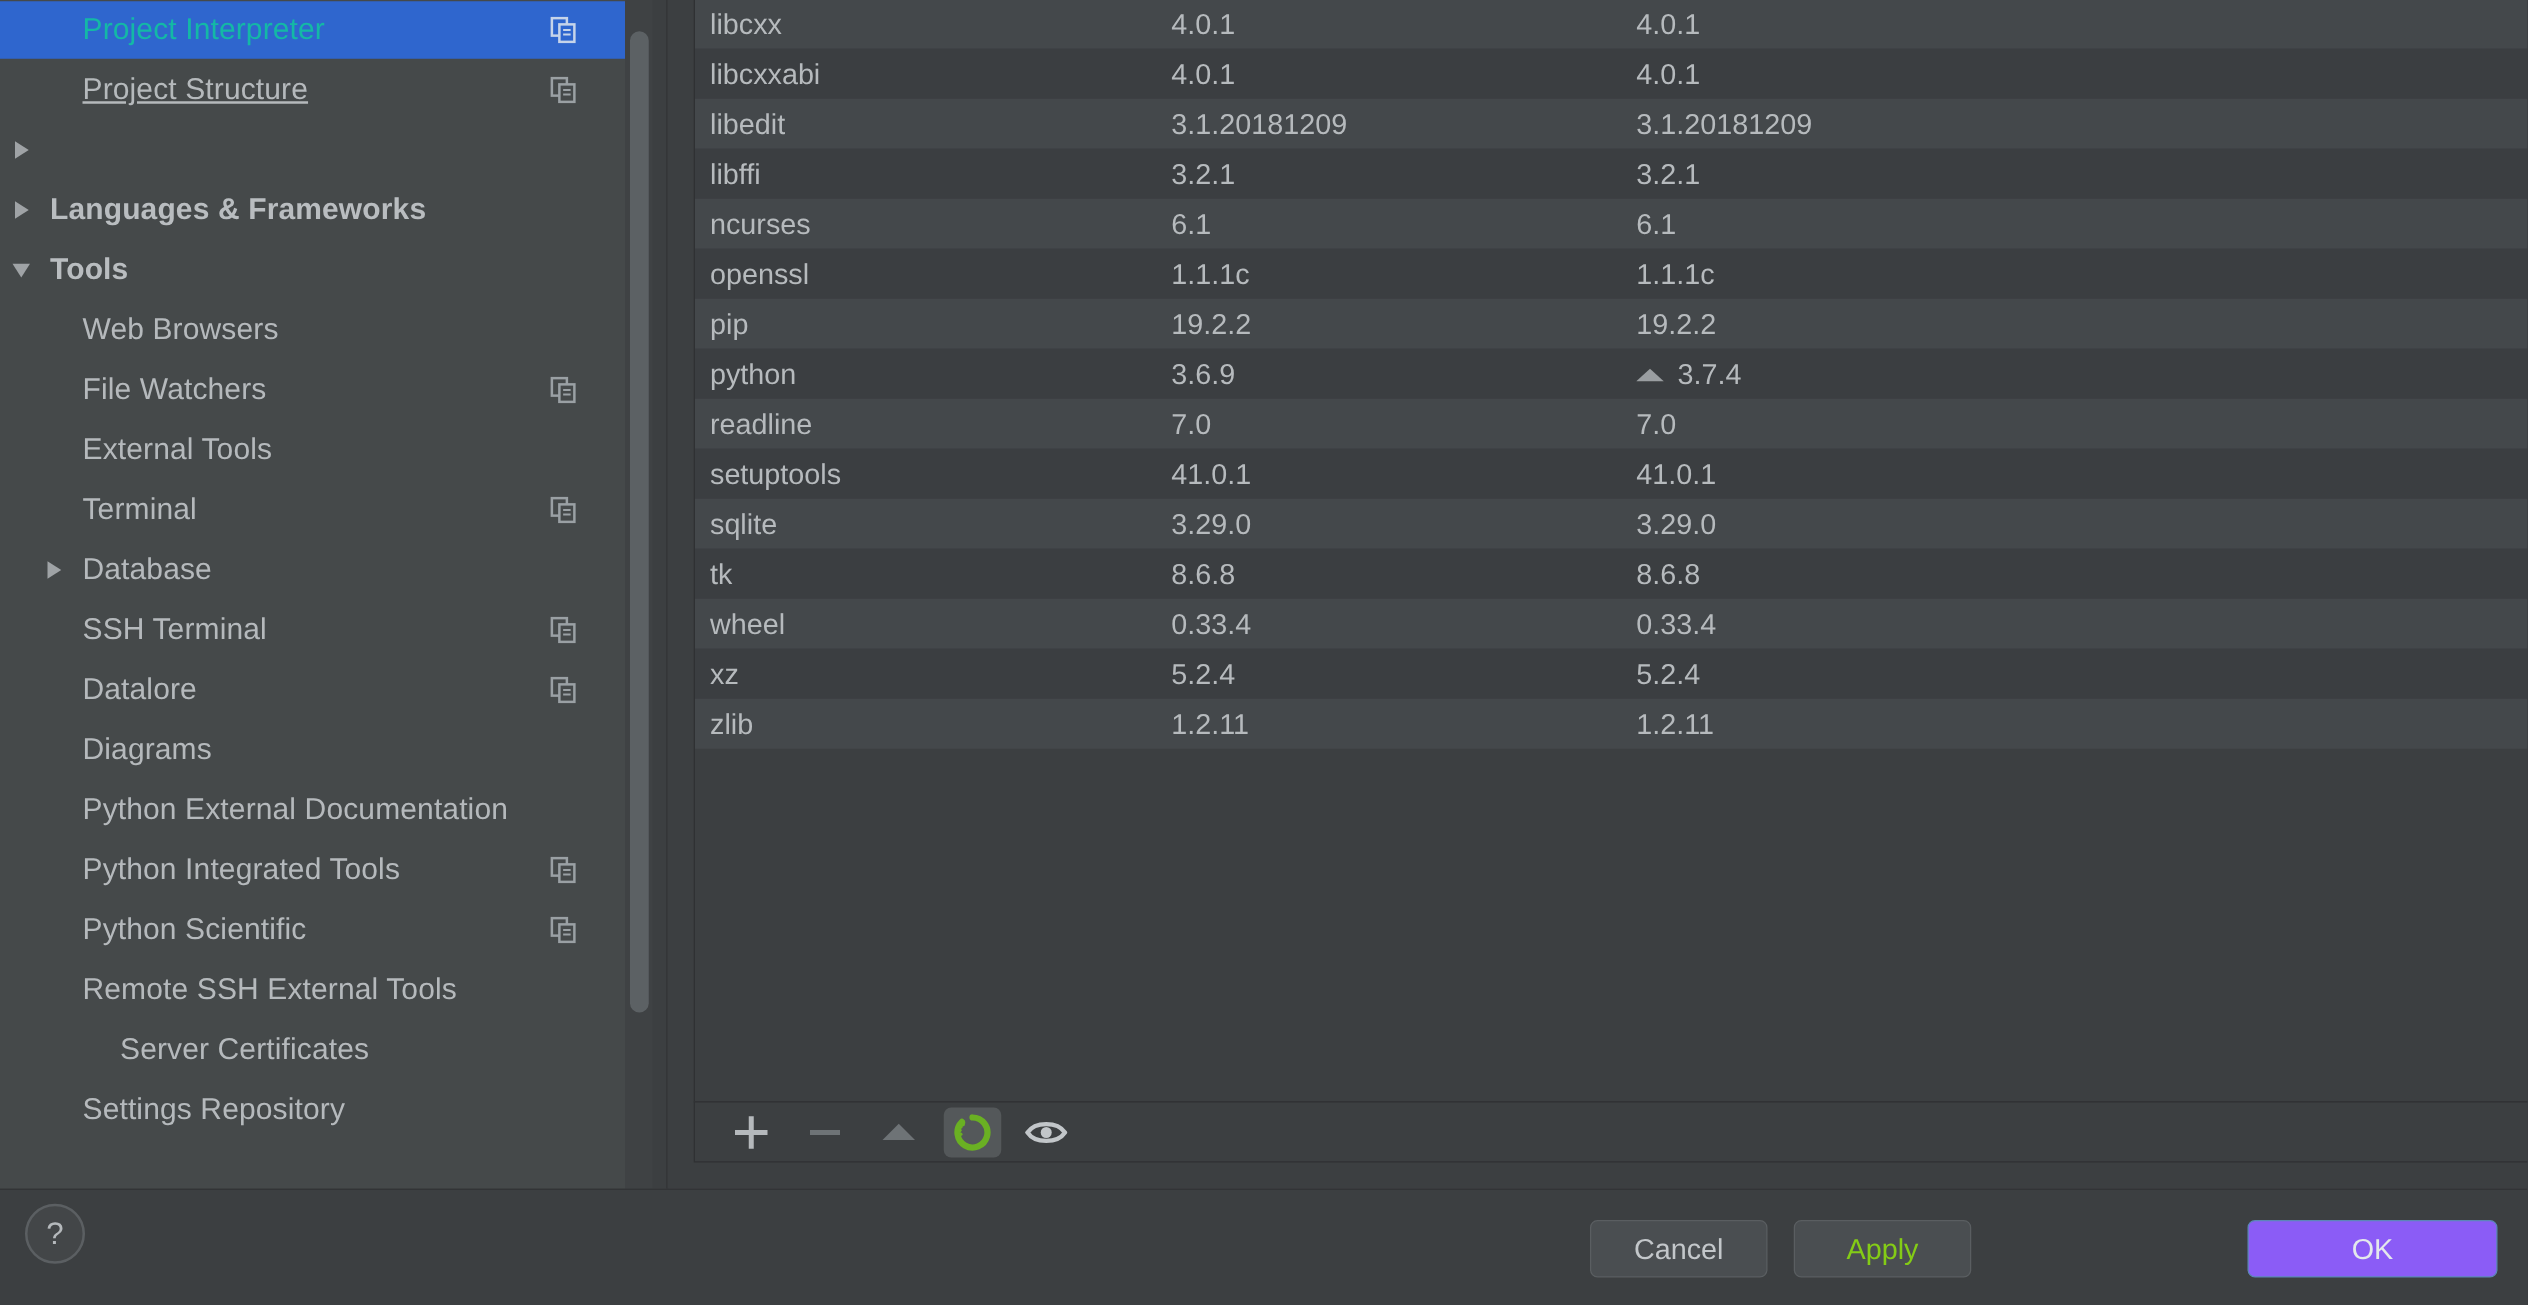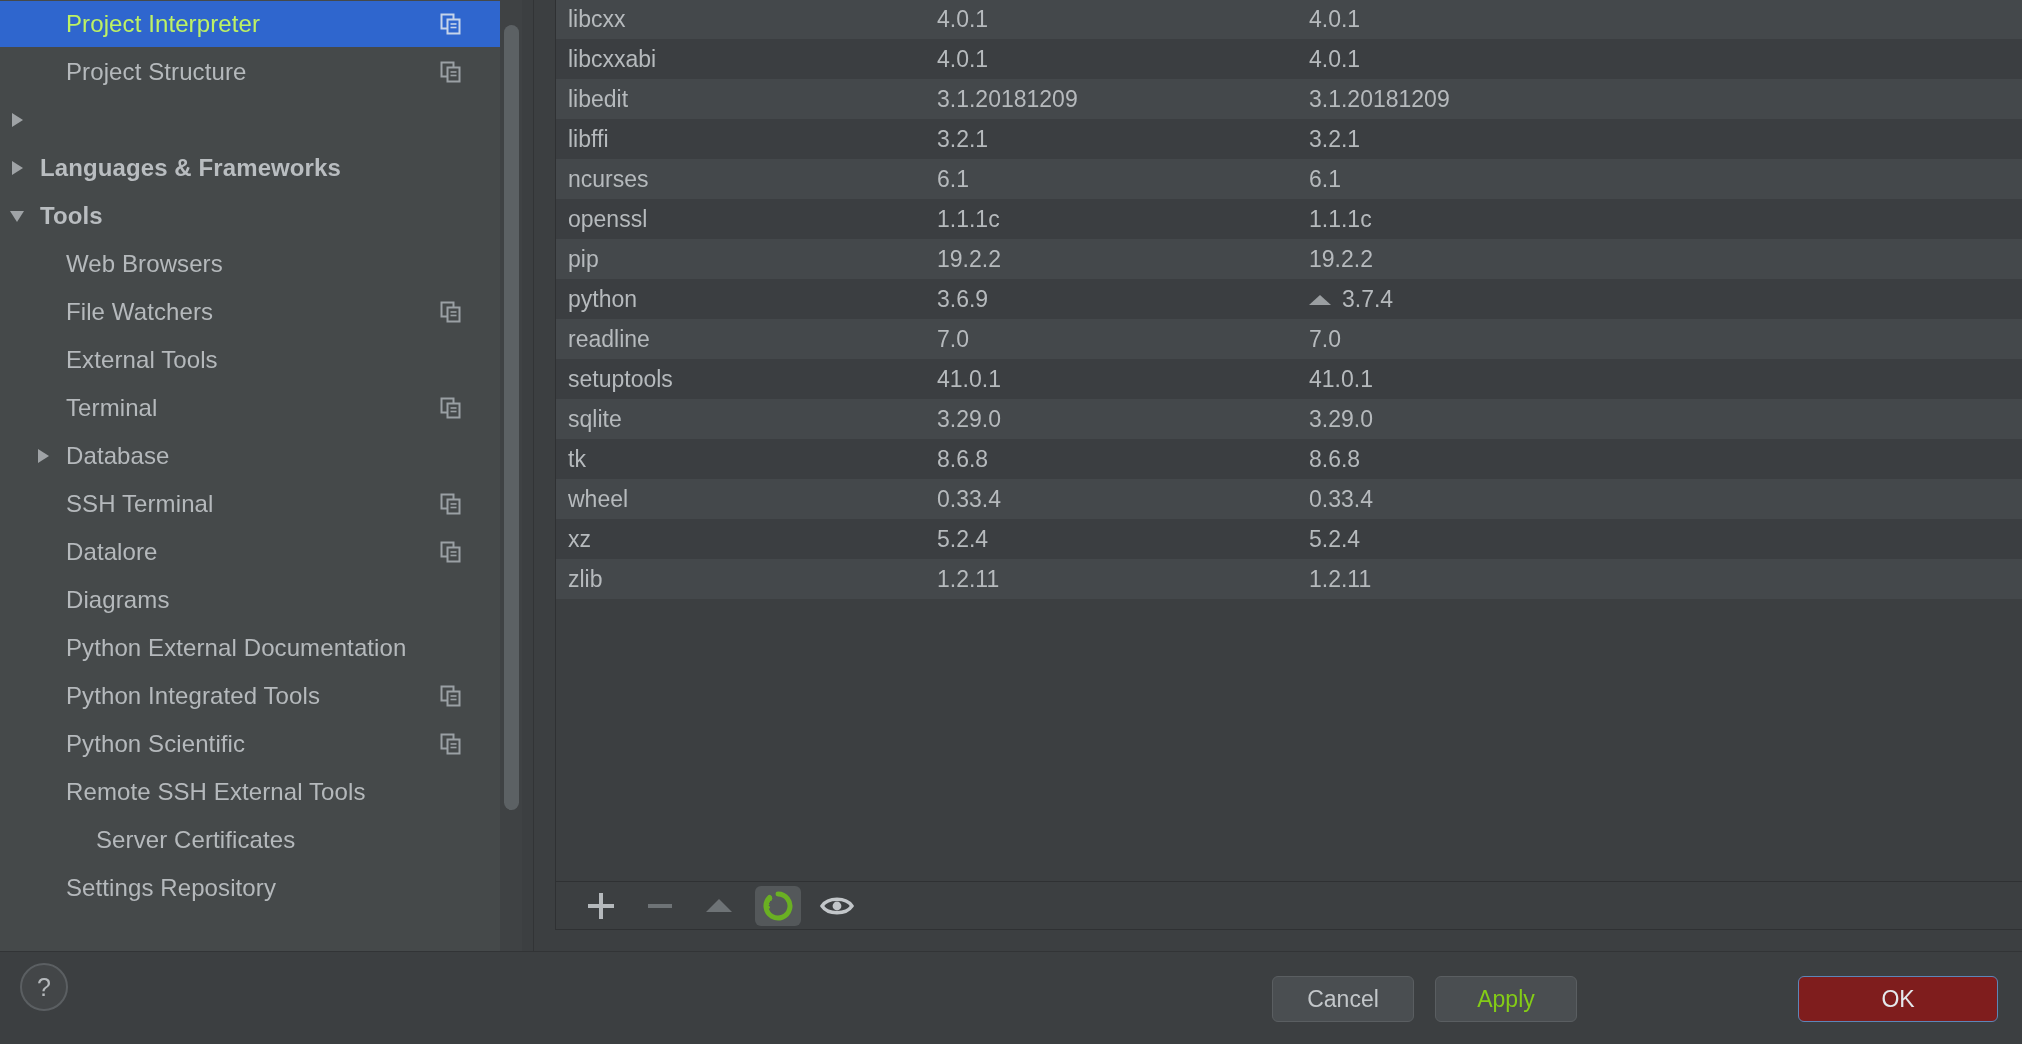--- a/index.html
+++ b/index.html
@@ -63,21 +63,21 @@
     border-right: 7px solid transparent;
   }
   .tree-label {
     position: relative;
     font-size: 24px;
     color: #b5b9bc;
     letter-spacing: 0.1px;
     white-space: nowrap;
   }
   .tree-row.selected .tree-label {
-    color: #bef264;
+    color: #14b8a6;
   }
   .tree-row.group > .tree-label {
     font-weight: bold;
     color: #b9bdc0;
   }
   .copy-icon {
     position: absolute;
     right: 38px;
     top: 13px;
     width: 22px;
@@ -258,21 +258,21 @@
   #btn-apply {
     right: 445px;
     width: 142px;
     background: #4a4e51;
     border: 1px solid #5a5e61;
     color: #84cc16;
   }
   #btn-ok {
     right: 24px;
     width: 200px;
-    background: #7f1d1d;
+    background: #8b5cf6;
     border: 1px solid #5c86b8;
     color: #e4e8ec;
   }
 </style>
 </head>
 <body>
 
 <div id="app">
 
   <div id="sidebar">
@@ -280,21 +280,21 @@
         <div class="tree-hl"></div>
         <div class="tree-label" style="margin-left: 66px;">Project Interpreter</div>
         <div class="copy-icon"><svg width="22" height="22" viewBox="0 0 22 22">
             <rect x="1.5" y="1.5" width="12" height="14" fill="none" stroke="#c6d4ea" stroke-width="2"></rect>
             <rect x="7.5" y="6.5" width="12" height="14" fill="#2f66ce" stroke="#c6d4ea" stroke-width="2"></rect>
             <line x1="10.5" y1="11" x2="16.5" y2="11" stroke="#c6d4ea" stroke-width="1.6"></line>
             <line x1="10.5" y1="14.5" x2="16.5" y2="14.5" stroke="#c6d4ea" stroke-width="1.6"></line>
           </svg></div>
       </div>
       <div class="tree-row">
-        <div class="tree-label" style="margin-left: 66px;">Project Structure</div>
+        <div class="tree-label" style="margin-left: 66px; text-decoration: underline;">Project Structure</div>
         <div class="copy-icon"><svg width="22" height="22" viewBox="0 0 22 22">
             <rect x="1.5" y="1.5" width="12" height="14" fill="none" stroke="#9aa0a4" stroke-width="2"></rect>
             <rect x="7.5" y="6.5" width="12" height="14" fill="#45494a" stroke="#9aa0a4" stroke-width="2"></rect>
             <line x1="10.5" y1="11" x2="16.5" y2="11" stroke="#9aa0a4" stroke-width="1.6"></line>
             <line x1="10.5" y1="14.5" x2="16.5" y2="14.5" stroke="#9aa0a4" stroke-width="1.6"></line>
           </svg></div>
       </div>
       <div class="tree-row group">
         <div class="twisty" style="left: 4px;">
           <div class="tri-right"></div>

